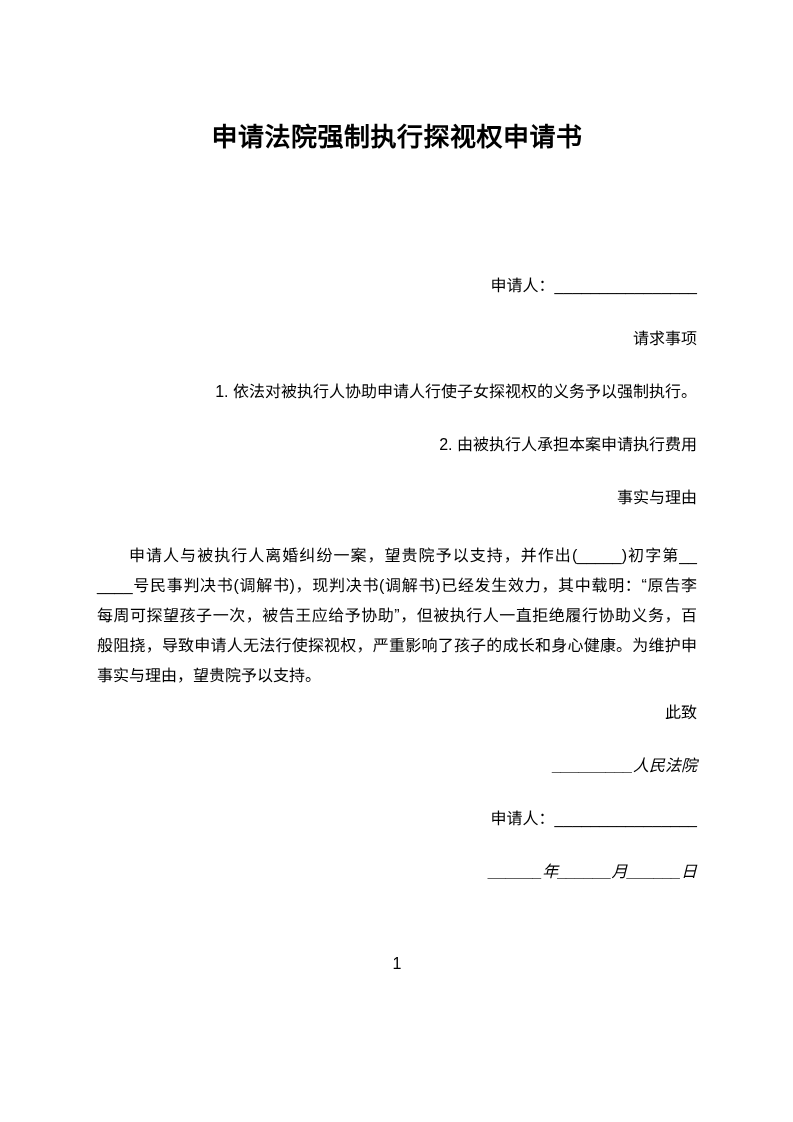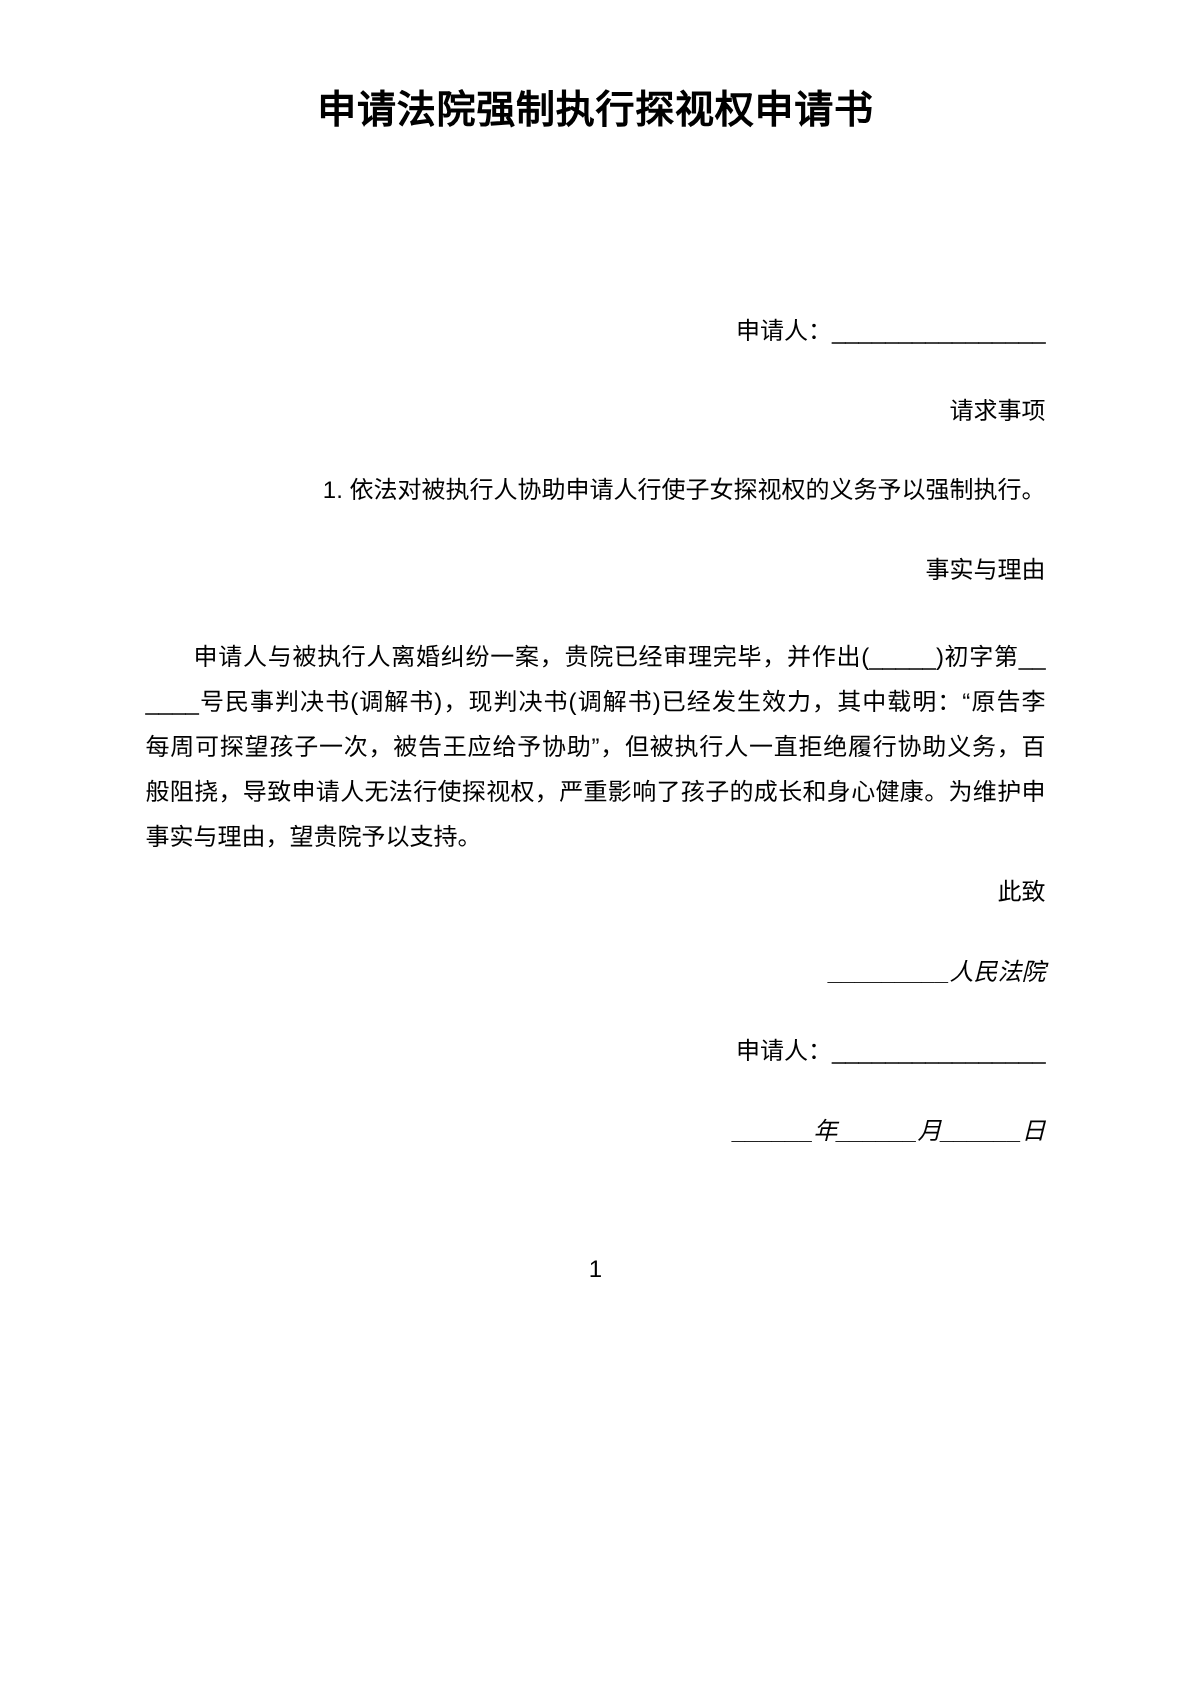--- a/index.html
+++ b/index.html
@@ -16,21 +16,21 @@
     box-sizing: border-box;
     padding: 0 96px 0 97px;
     background: #ffffff;
     color: #000000;
     font-family: "Liberation Sans", sans-serif;
     font-size: 16px;
     overflow: hidden;
   }
   .doc-title {
     margin: 0;
-    padding-top: 56px;
+    padding-top: 120px;
     font-size: 26px;
     line-height: 34px;
     font-weight: 700;
     text-align: center;
     letter-spacing: 0.5px;
   }
   .ln {
     margin: 0 0 23px 0;
     line-height: 30px;
     text-indent: 2em;
@@ -65,25 +65,26 @@
 
   <h1 class="doc-title">申请法院强制执行探视权申请书</h1>
 
   <p class="ln first-block">申请人：________________</p>
 
 
   <p class="ln">请求事项</p>
 
   <p class="ln">1. 依法对被执行人协助申请人行使子女探视权的义务予以强制执行。</p>
 
+  <p class="ln">2. 由被执行人承担本案申请执行费用</p>
 
   <p class="ln">事实与理由</p>
 
   <div class="para">
-    <div class="pline indent jfy">申请人与被执行人离婚纠纷一案，贵院已经审理完毕，并作出(_____)初字第__</div>
+    <div class="pline indent jfy">申请人与被执行人离婚纠纷一案，望贵院予以支持，并作出(_____)初字第__</div>
     <div class="pline jfy">____号民事判决书(调解书)，现判决书(调解书)已经发生效力，其中载明：“原告李</div>
     <div class="pline jfy">每周可探望孩子一次，被告王应给予协助”，但被执行人一直拒绝履行协助义务，百</div>
     <div class="pline jfy">般阻挠，导致申请人无法行使探视权，严重影响了孩子的成长和身心健康。为维护申</div>
     <div class="pline">事实与理由，望贵院予以支持。</div>
   </div>
 
   <p class="ln salute">此致</p>
 
   <p class="ln noindent">_________人民法院</p>
 

